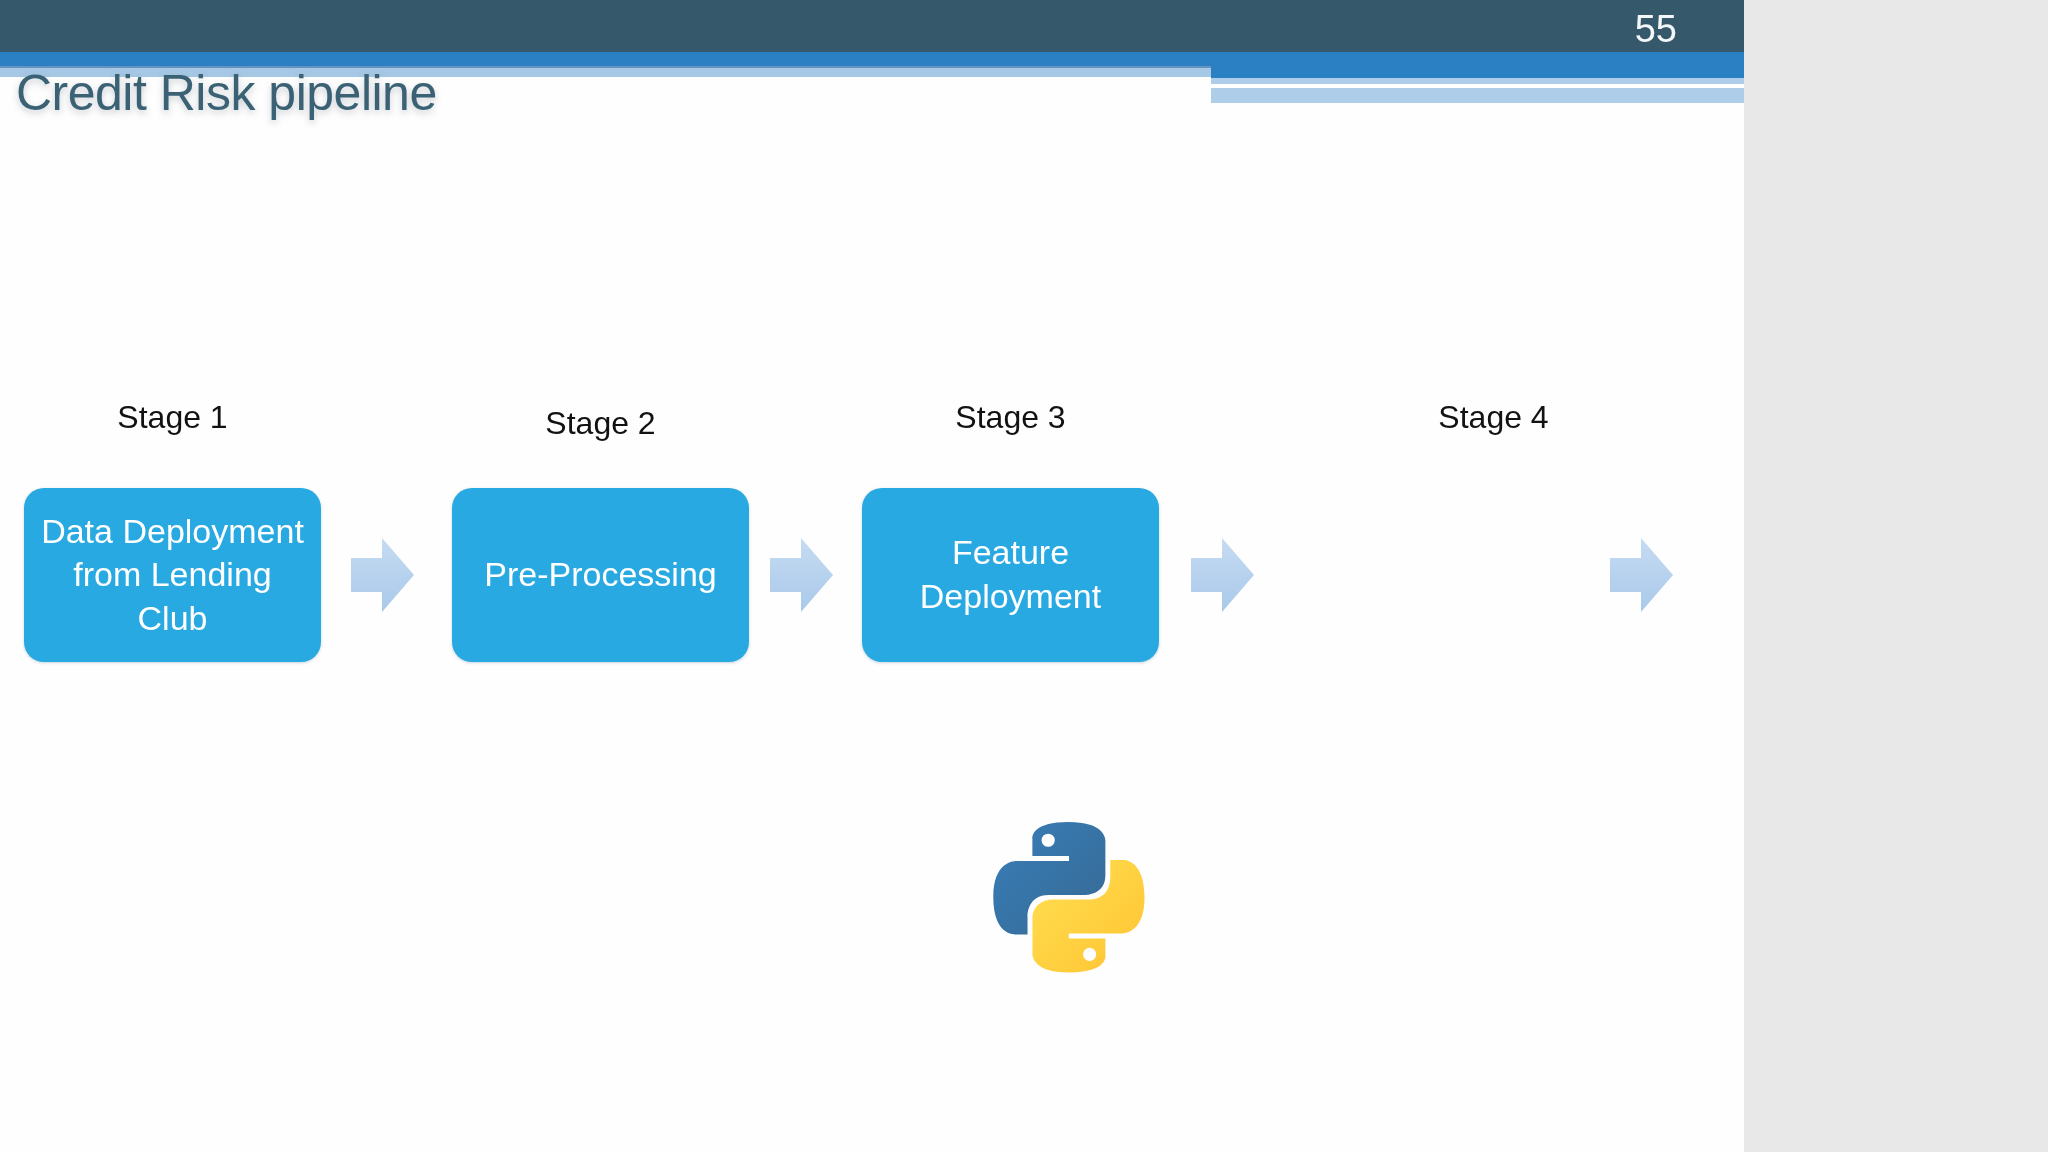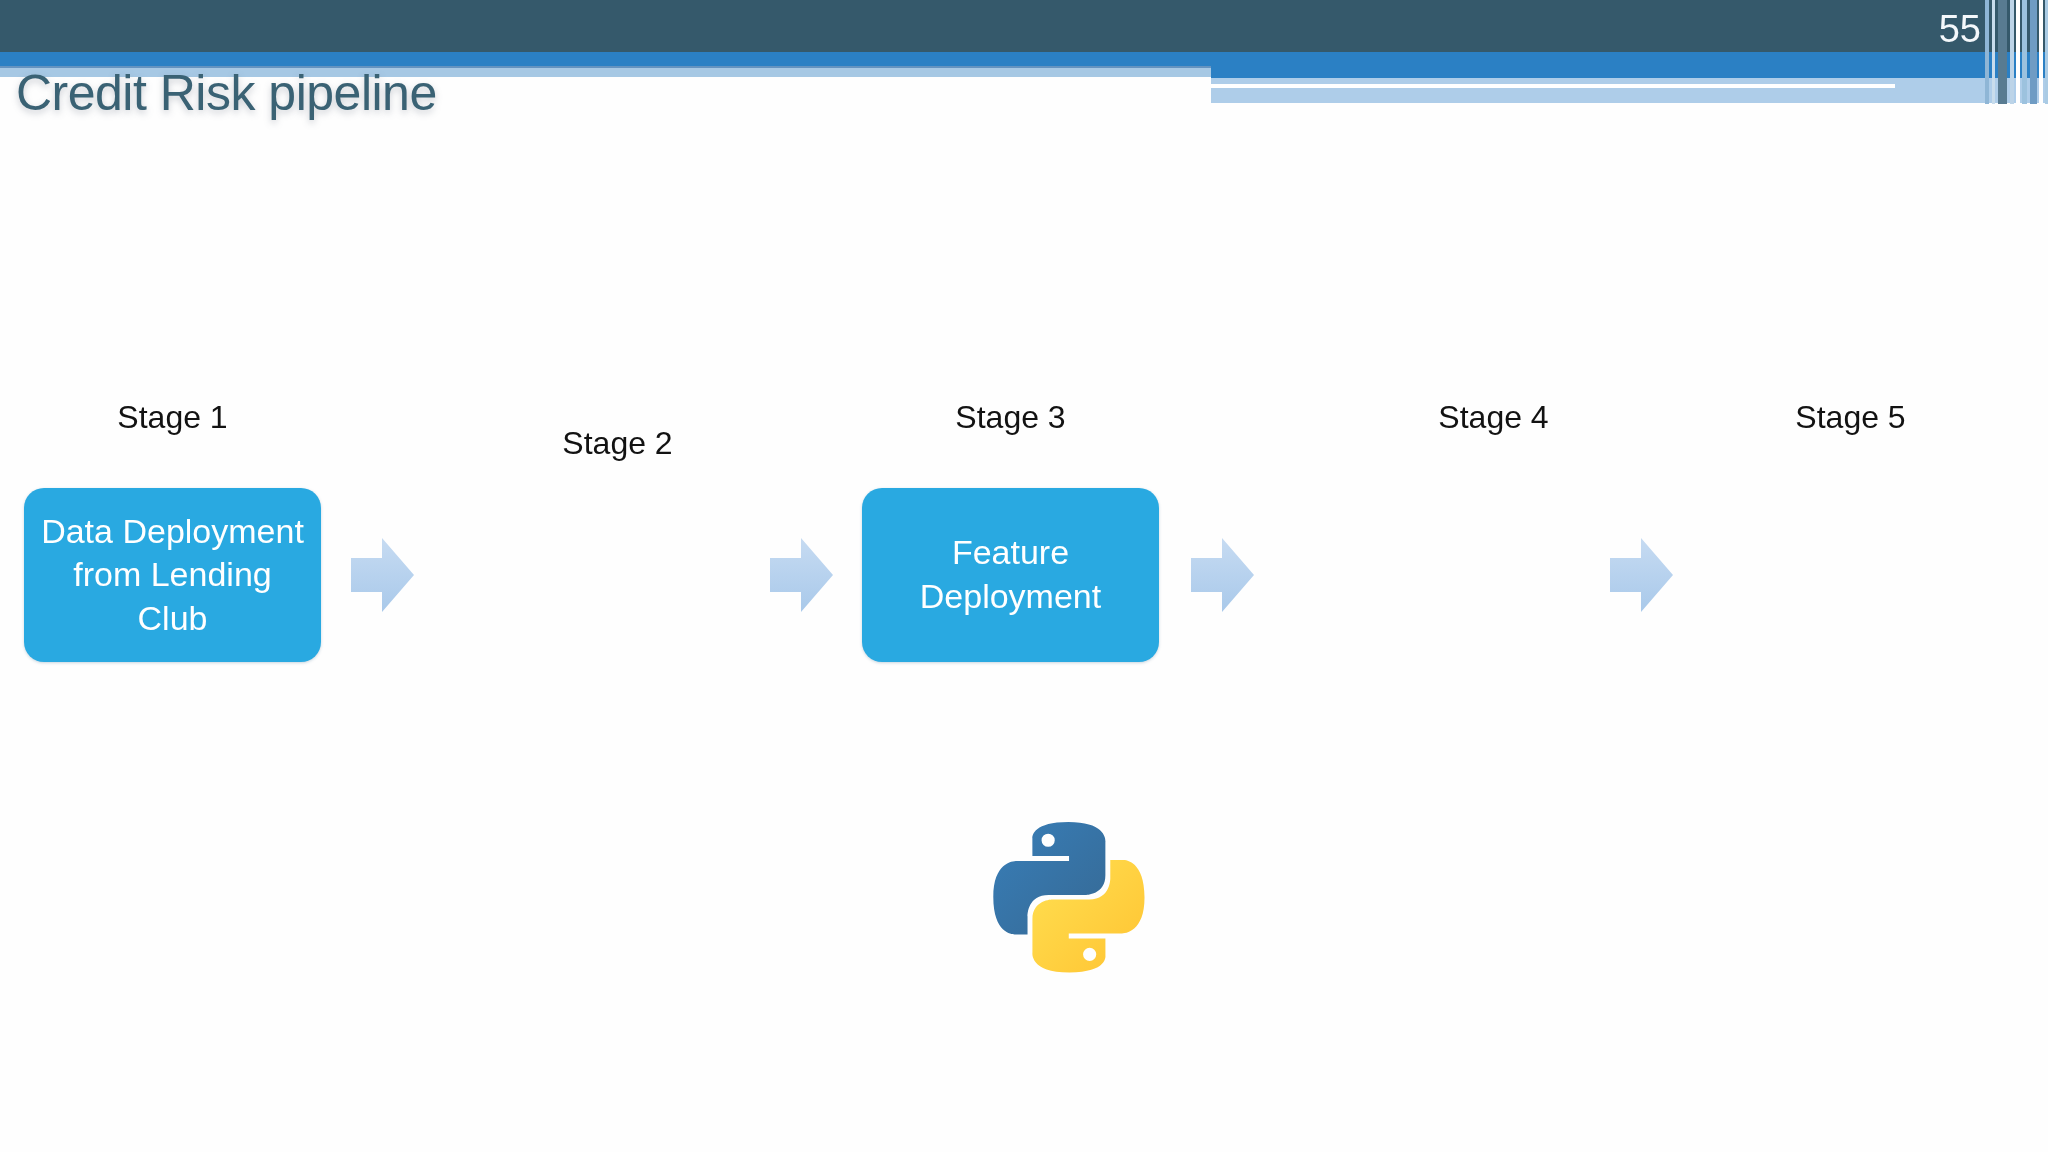--- a/index.html
+++ b/index.html
@@ -1,19 +1,19 @@
 <!DOCTYPE html>
 <html style="--c-background: #FEFEFE; --c-dark-bar: #35596B; --c-blue-stripe: #2B80C4; --c-band-light: #A6C8E4; --c-band-light2: #AECDE9; --c-title-text: #3A6274; --c-slide-number-text: #F4F8FB; --c-label-text: #121212; --c-box-fill: #29A9E1; --c-box-text: #FFFFFF; --c-arrow-fill-top: #C6DBF2; --c-arrow-fill-bottom: #A9C9EA; --c-python-blue-1: #387EB8; --c-python-blue-2: #366994; --c-python-yellow-1: #FFE052; --c-python-yellow-2: #FFC331;"><head>
 <meta charset="utf-8">
 <style>
   html,body{margin:0;padding:0;}
   body{font-family:"Liberation Sans", sans-serif; background:#e8e8e8;}
 
   .slide{
-    position:relative; width:2048px; height:1152px; overflow:hidden;
+    position:relative; width:1744px; height:1152px; overflow:hidden;
     background:var(--c-background,#FEFEFE);
   }
 
   
   .bar-dark{position:absolute; left:0; top:0; width:2048px; height:52px;
     background:var(--c-dark-bar,#35596B); z-index:2;}
   .bar-blue{position:absolute; left:0; top:52px; width:2048px; height:14px;
     background:var(--c-blue-stripe,#2B80C4); z-index:2;}
   .band-edge-left{position:absolute; left:0; top:66px; width:1211px; height:2px;
     background:#6493C0; z-index:2;}
@@ -106,22 +106,23 @@
 
   <h1 class="slide-title">Credit Risk pipeline</h1>
 
   <section class="pipeline">
 
     <div class="stage" style="left:24px;">
       <div class="stage-label">Stage 1</div>
       <div class="stage-box">Data Deployment from Lending Club</div>
     </div>
 
-    <div class="stage" style="left:469px;margin-top:20px;">
+    <div class="stage" style="left:452px;">
       <div class="stage-label">Stage 2</div>
+      <div class="stage-box">Pre-Processing</div>
     </div>
 
     <div class="stage" style="left:862px;">
       <div class="stage-label">Stage 3</div>
       <div class="stage-box">Feature Deployment</div>
     </div>
 
     <div class="stage" style="left:1345px;">
       <div class="stage-label">Stage 4</div>
     </div>

